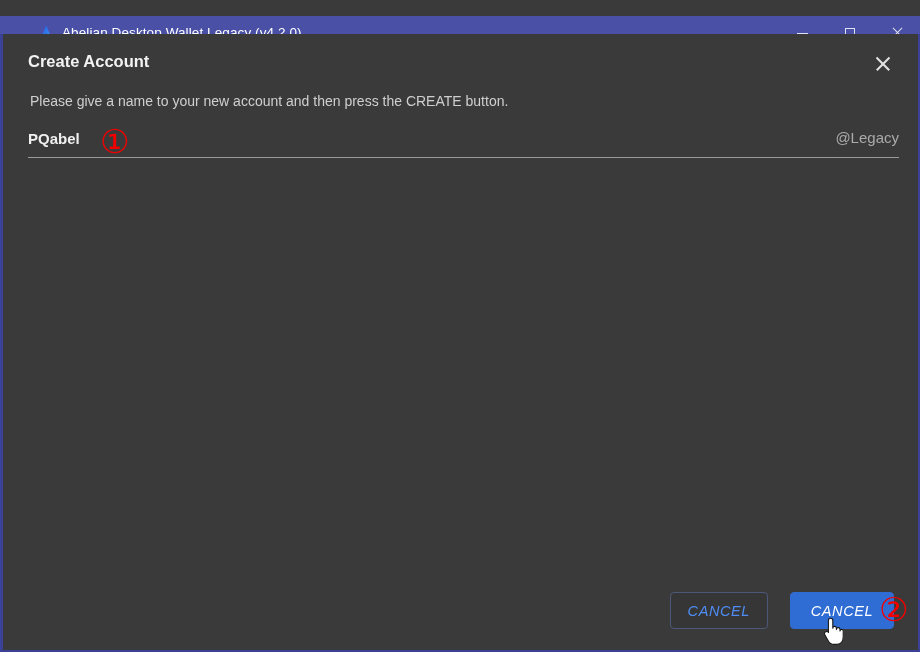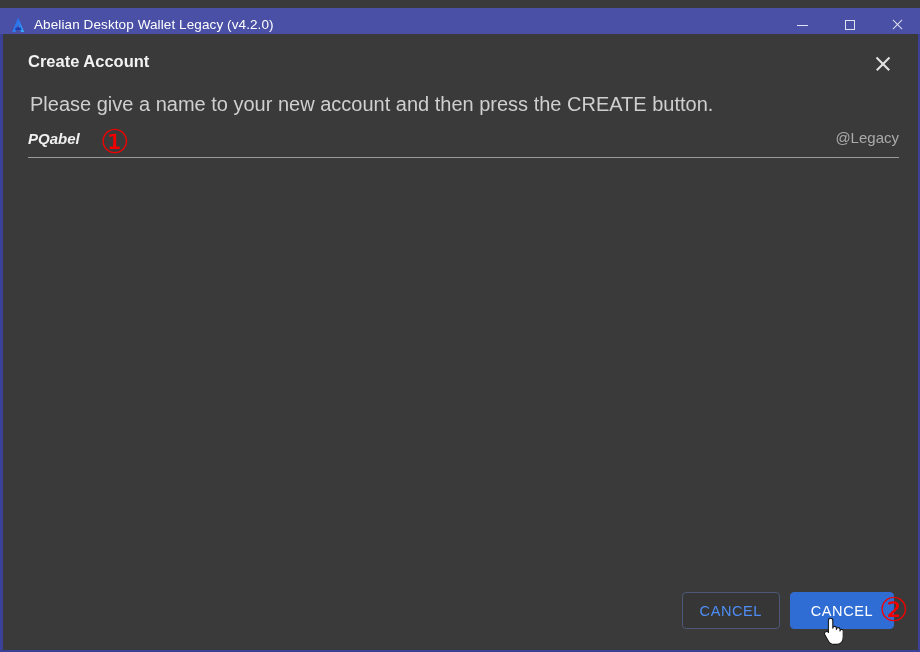--- a/index.html
+++ b/index.html
@@ -18,27 +18,28 @@
     height: 652px;
     overflow: hidden;
     background: #3a3a3a;
     box-sizing: border-box;
   }
 
   
   .titlebar {
     position: absolute;
     left: 0;
-    top: 8px;
+    top: 16px;
     width: 920px;
     height: 34px;
     background: #4950a5;
     display: flex;
     align-items: center;
     box-sizing: border-box;
+    padding-left: 28px;
   }
   .titlebar-left {
     display: flex;
     align-items: center;
     padding-left: 9px;
     flex: 0 0 auto;
   }
   .app-icon {
     width: 18px;
     height: 18px;
@@ -159,21 +160,21 @@
     background: #e3e3e3;
   }
   .dialog-close .x::before { transform: rotate(45deg); }
   .dialog-close .x::after  { transform: rotate(-45deg); }
 
   .dialog-desc {
     position: absolute;
     left: 27px;
     top: 60px;
     color: #cfcfcf;
-    font-size: 20px;
+    font-size: 14px;
     white-space: nowrap;
     line-height: 1;
   }
 
   
   .field-row {
     position: absolute;
     left: 25px;
     top: 93px;
     width: 871px;
@@ -188,40 +189,40 @@
     font-size: 15px;
     font-weight: bold;
     white-space: nowrap;
     line-height: 1;
     background: transparent;
     border: none;
     outline: none;
     font-family: "Liberation Sans", sans-serif;
     padding: 0;
     width: 520px;
-    font-style: italic;
   }
   .field-suffix {
     position: absolute;
     right: 0;
     top: 3px;
     color: #aaaaaa;
     font-size: 15px;
     white-space: nowrap;
     line-height: 1;
   }
 
   
   .footer {
     position: absolute;
     right: 24px;
     bottom: 21px;
     display: flex;
     align-items: center;
-    gap: 10px;
+    gap: 22px;
+    font-style: italic;
   }
   .btn {
     height: 37px;
     min-width: 96px;
     padding: 0 17px;
     display: inline-flex;
     align-items: center;
     justify-content: center;
     font-size: 14.5px;
     letter-spacing: 0.6px;

